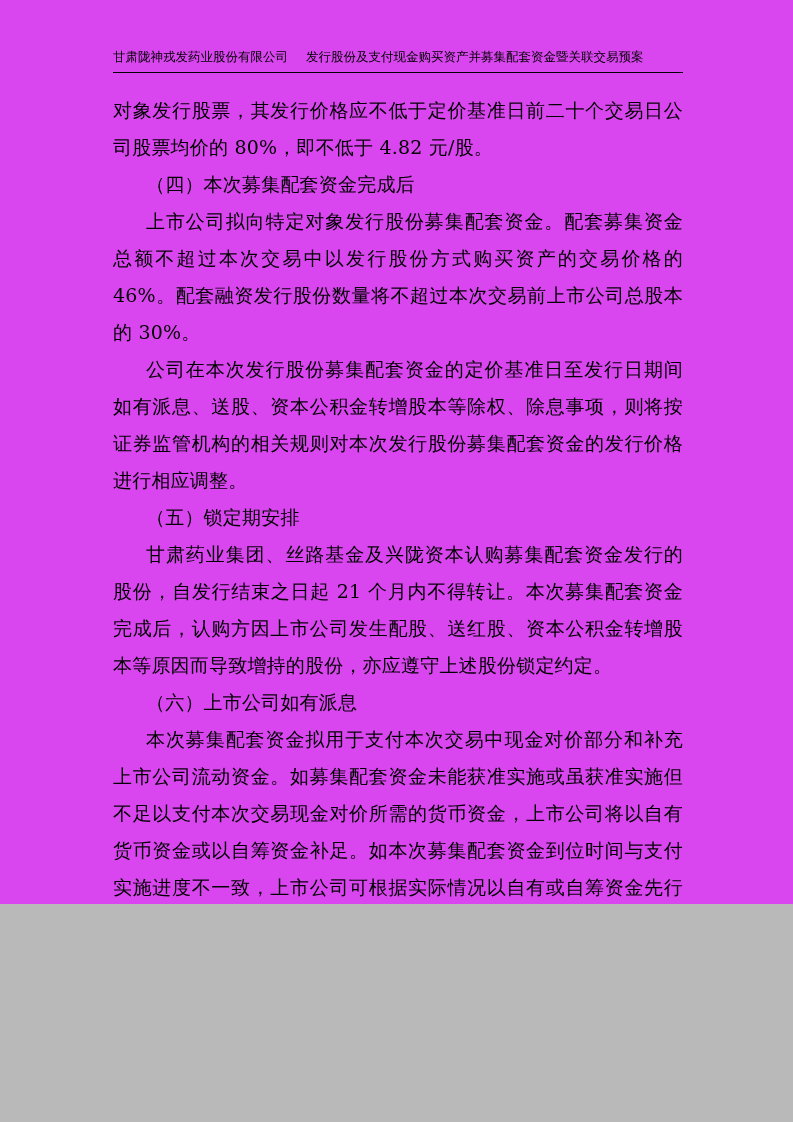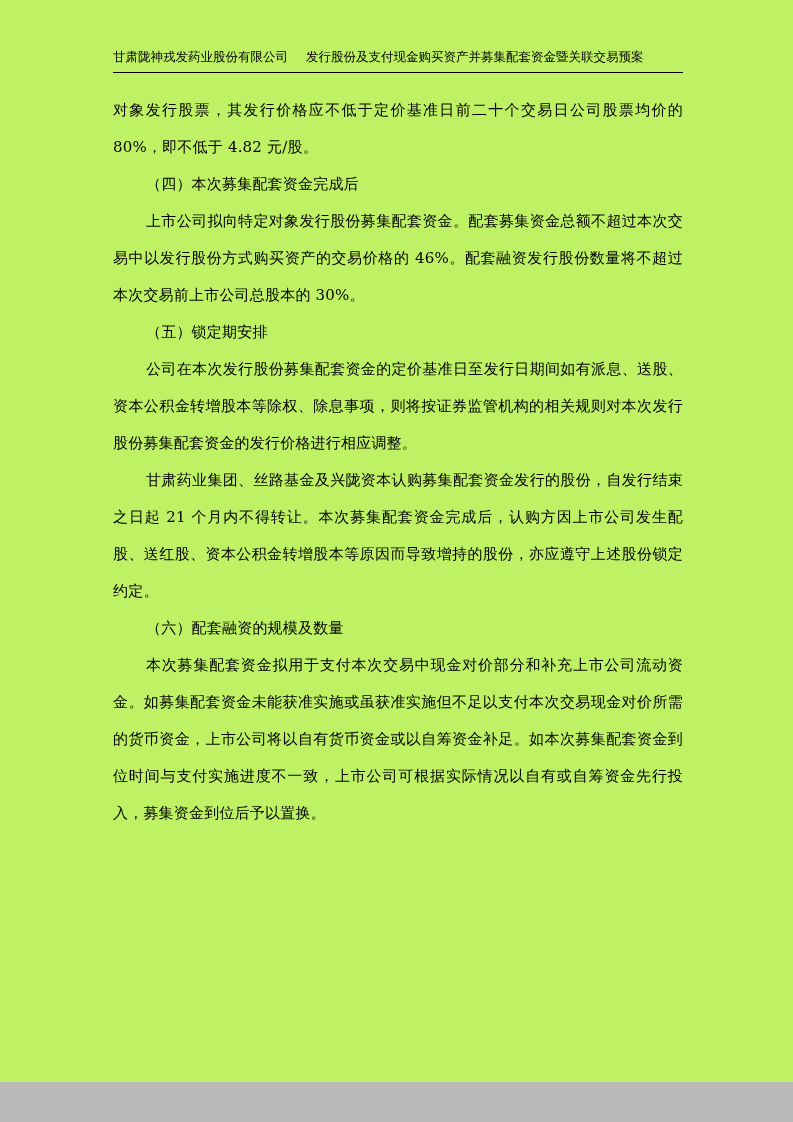--- a/index.html
+++ b/index.html
@@ -6,22 +6,22 @@
     margin: 0;
     padding: 0;
     background: #b9b9b9;
   }
   body {
     font-family: "DejaVu Serif", "Liberation Serif", serif;
   }
   .page {
     position: relative;
     width: 793px;
-    height: 1082px;
-    background: #bef264;
+    height: 904px;
+    background: #d946ef;
     margin: 0 auto;
     overflow: hidden;
     box-sizing: border-box;
   }
   .page-inner {
     position: absolute;
     left: 113px;
     top: 0;
     width: 570px;
     height: 1122px;
@@ -53,21 +53,21 @@
     background: #000;
   }
   .body-text {
     position: absolute;
     top: 92px;
     left: 0;
     width: 570px;
   }
   p.para {
     margin: 0 0 0 0;
-    font-size: 15px;
+    font-size: 19px;
     line-height: 37px;
     color: #000;
     text-align: justify;
     text-justify: inter-ideograph;
     letter-spacing: 0.2px;
   }
   p.indent {
     text-indent: 33px;
   }
 </style>
@@ -79,21 +79,21 @@
 
     <div class="header">
       <span class="h-left">甘肃陇神戎发药业股份有限公司</span><span class="h-gap"></span><span>发行股份及支付现金购买资产并募集配套资金暨关联交易预案</span>
     </div>
     <div class="header-rule"></div>
 
     <div class="body-text">
       <p class="para">对象发行股票，其发行价格应不低于定价基准日前二十个交易日公司股票均价的 80%，即不低于 4.82 元/股。</p>
       <p class="para indent">（四）本次募集配套资金完成后</p>
       <p class="para indent">上市公司拟向特定对象发行股份募集配套资金。配套募集资金总额不超过本次交易中以发行股份方式购买资产的交易价格的 46%。配套融资发行股份数量将不超过本次交易前上市公司总股本的 30%。</p>
+      <p class="para indent">公司在本次发行股份募集配套资金的定价基准日至发行日期间如有派息、送股、资本公积金转增股本等除权、除息事项，则将按证券监管机构的相关规则对本次发行股份募集配套资金的发行价格进行相应调整。</p>
       <p class="para indent">（五）锁定期安排</p>
-      <p class="para indent">公司在本次发行股份募集配套资金的定价基准日至发行日期间如有派息、送股、资本公积金转增股本等除权、除息事项，则将按证券监管机构的相关规则对本次发行股份募集配套资金的发行价格进行相应调整。</p>
       <p class="para indent">甘肃药业集团、丝路基金及兴陇资本认购募集配套资金发行的股份，自发行结束之日起 21 个月内不得转让。本次募集配套资金完成后，认购方因上市公司发生配股、送红股、资本公积金转增股本等原因而导致增持的股份，亦应遵守上述股份锁定约定。</p>
-      <p class="para indent">（六）配套融资的规模及数量</p>
+      <p class="para indent">（六）上市公司如有派息</p>
       <p class="para indent">本次募集配套资金拟用于支付本次交易中现金对价部分和补充上市公司流动资金。如募集配套资金未能获准实施或虽获准实施但不足以支付本次交易现金对价所需的货币资金，上市公司将以自有货币资金或以自筹资金补足。如本次募集配套资金到位时间与支付实施进度不一致，上市公司可根据实际情况以自有或自筹资金先行投入，募集资金到位后予以置换。</p>
     </div>
 
   </div>
 </div>
 
 </body></html>

